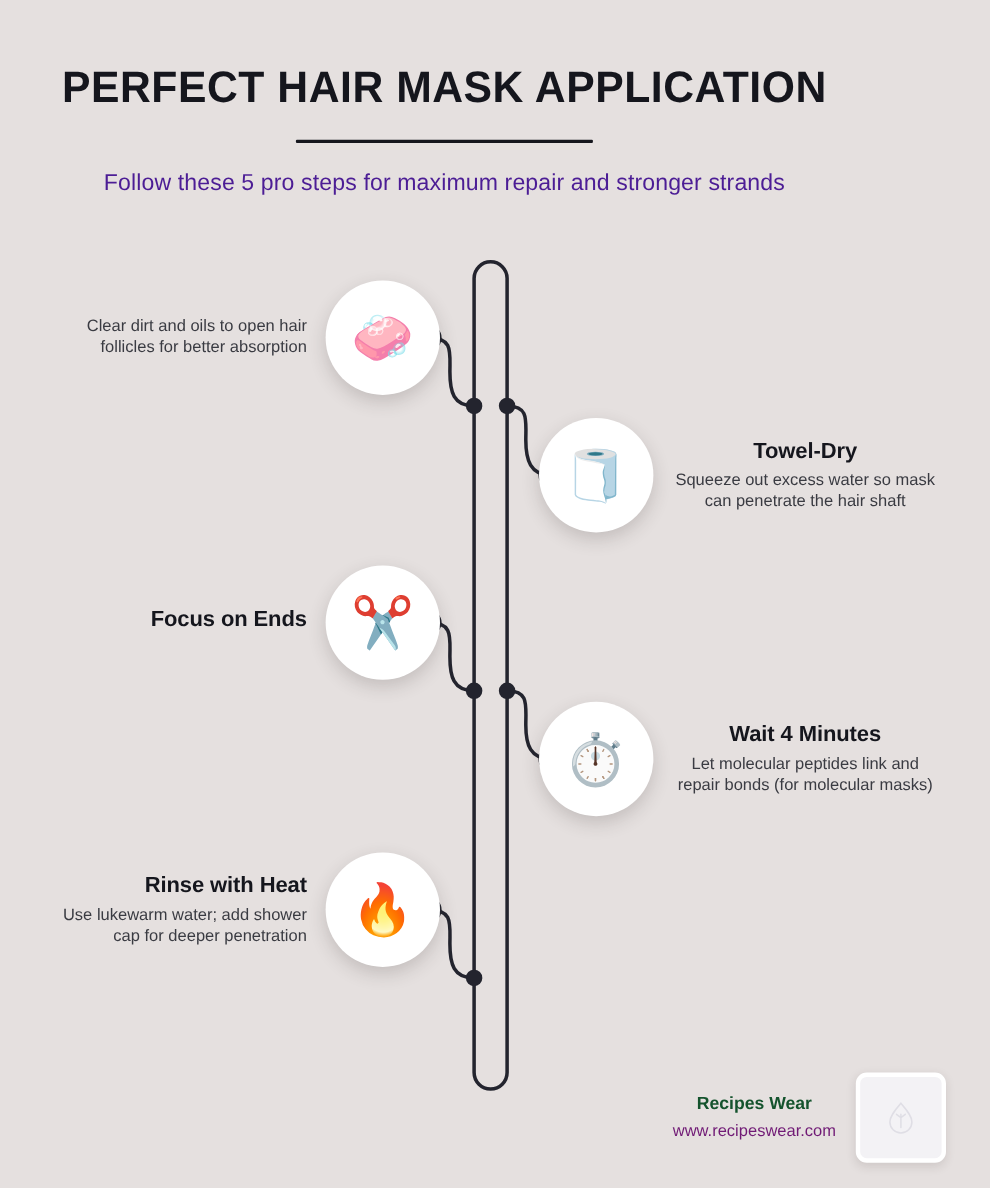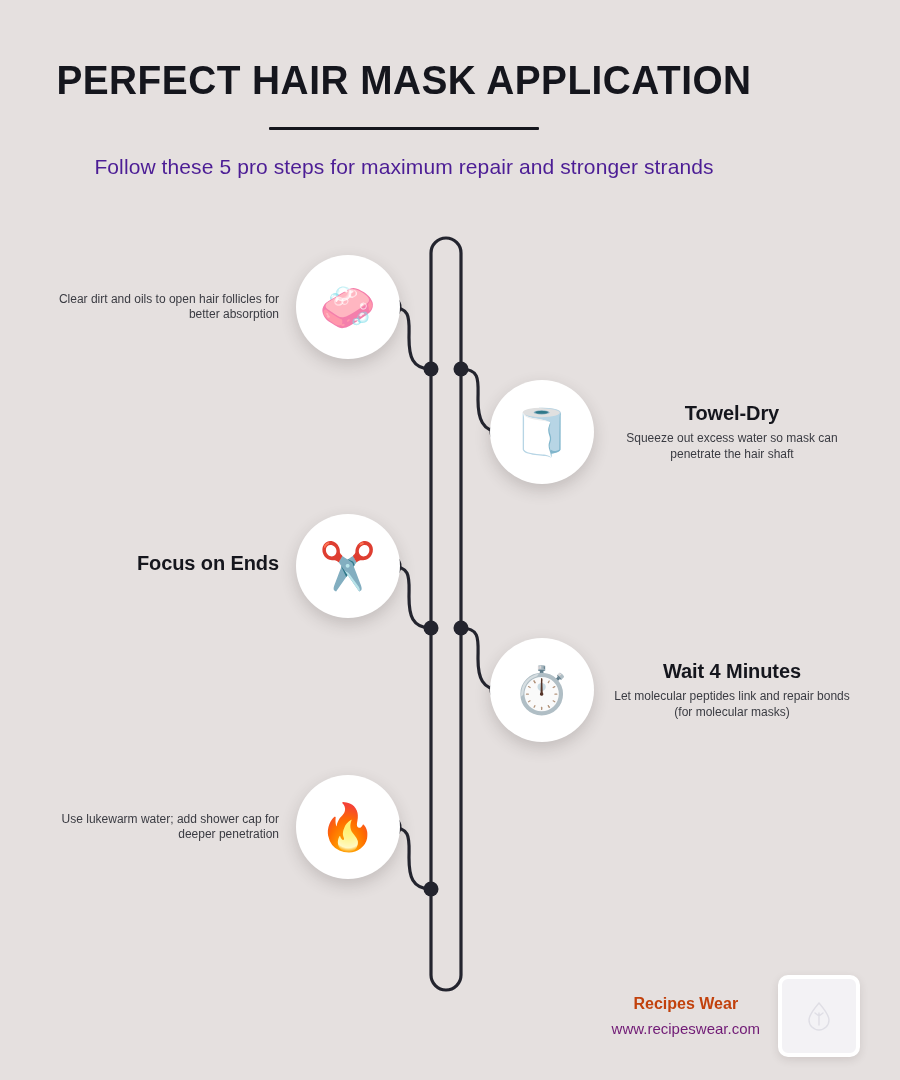--- a/index.html
+++ b/index.html
@@ -98,21 +98,21 @@
   }
   .step-title {
     margin: 0 0 6px 0;
     font-size: 20px;
     font-weight: bold;
     color: #15161d;
     letter-spacing: -0.1px;
   }
   .step-desc {
     margin: 0;
-    font-size: 12px;
+    font-size: 15px;
     line-height: 1.26;
     color: #3a3b42;
   }
 
   .icon-circle {
     width: 104px;
     height: 104px;
     min-width: 104px;
     border-radius: 50%;
     background: #ffffff;
@@ -140,21 +140,21 @@
     justify-content: flex-end;
   }
   .footer-text {
     text-align: center;
     padding-right: 18px;
   }
   .brand-name {
     margin: 0 0 7px 0;
     font-size: 16px;
     font-weight: bold;
-    color: #c2410c;
+    color: #14532d;
   }
   .brand-url {
     margin: 0;
     font-size: 15px;
     color: #701a75;
   }
   .brand-logo-box {
     width: 74px;
     height: 74px;
     border-radius: 10px;
@@ -243,20 +243,21 @@
       <span class="icon-glyph">⏱️</span>
     </div>
     <div class="step-text">
       <p class="step-title">Wait 4 Minutes</p>
       <p class="step-desc">Let molecular peptides link and repair bonds (for molecular masks)</p>
     </div>
   </div>
 
   <div class="step left" style="top:775px;">
     <div class="step-text">
+      <p class="step-title">Rinse with Heat</p>
       <p class="step-desc">Use lukewarm water; add shower cap for deeper penetration</p>
     </div>
     <div class="icon-circle">
       <span class="icon-glyph">🔥</span>
     </div>
   </div>
 
   <div class="footer">
     <div class="footer-text">
       <p class="brand-name">Recipes Wear</p>

